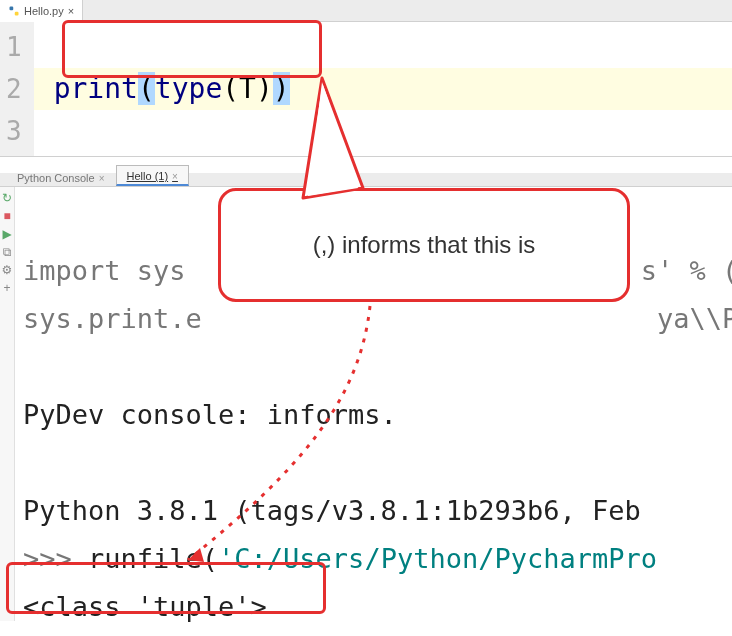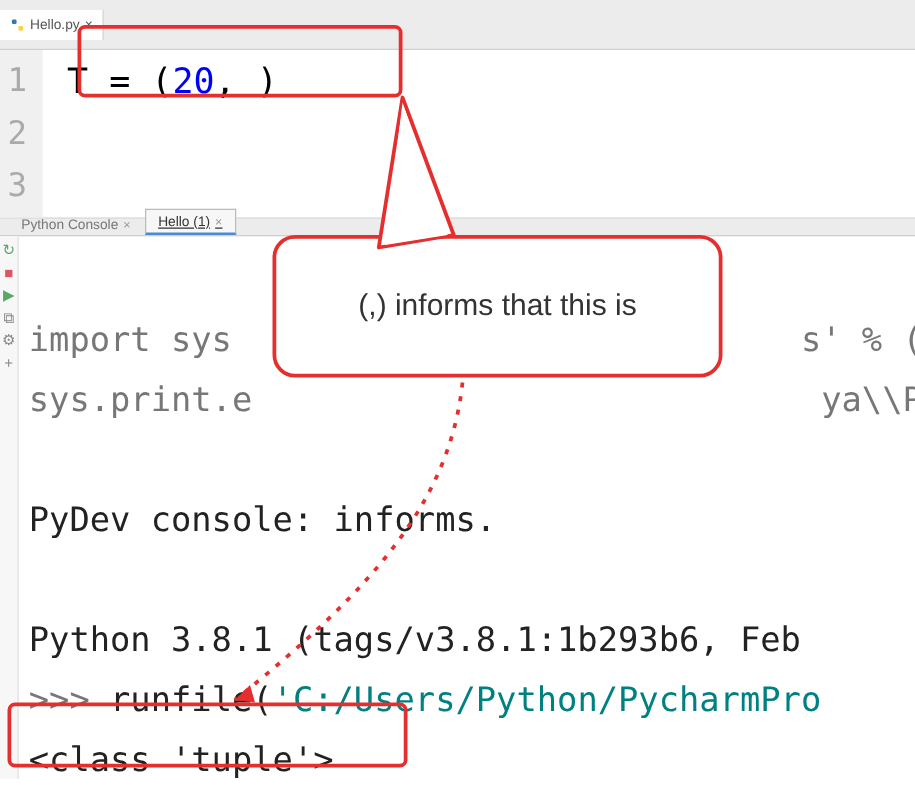--- a/index.html
+++ b/index.html
@@ -9,21 +9,21 @@
   width: 732px;
   height: 636px;
   overflow: hidden;
   position: relative;
 }
 .editor-tab-bar {
   display: flex;
   align-items: center;
   background: #ececec;
   border-bottom: 1px solid #d0d0d0;
-  height: 40px;
+  height: 22px;
 }
 .editor-tab {
   display: flex;
   align-items: center;
   gap: 4px;
   padding: 0 8px;
   height: 24px;
   background: #fff;
   border-right: 1px solid #d0d0d0;
   font-size: 11px;
@@ -73,20 +73,21 @@
 .tok-builtin { color: #000080; }
 
 .console-tab-bar {
   display: flex;
   align-items: flex-end;
   background: #ececec;
   height: 14px;
   border-bottom: 1px solid #d0d0d0;
   padding-left: 6px;
   gap: 0;
+  margin-top: 16px;
 }
 .console-tab {
   font-size: 11px;
   color: #777;
   padding: 4px 10px 2px;
   border: 1px solid transparent;
   border-bottom: none;
   display: flex;
   align-items: center;
   gap: 4px;
@@ -184,22 +185,22 @@
   </div>
 </div>
 
 <div class="editor-area">
   <div class="gutter">
     <div class="gutter-line">1</div>
     <div class="gutter-line">2</div>
     <div class="gutter-line">3</div>
   </div>
   <div class="code-col">
-    <div class="code-line"><span>T = (</span><span class="tok-num">20</span><span>, )</span></div>
     <div class="code-line"></div>
+    <div class="code-line hl-line"><span class="tok-builtin">print</span><span class="tok-paren-hl">(</span><span class="tok-builtin">type</span><span>(</span><span>T</span><span>)</span><span class="tok-paren-hl">)</span></div>
   </div>
 </div>
 
 <div class="console-tab-bar">
   <div class="console-tab">
     <span>Python Console</span>
     <span class="close-x">×</span>
   </div>
   <div class="console-tab active">
     <span>Hello (1)</span>
@@ -223,21 +224,21 @@
 <span>PyDev console: informs.</span>
 
 <span>Python 3.8.1 (tags/v3.8.1:1b293b6, Feb </span>
 <span class="out-prompt">&gt;&gt;&gt; </span><span>runfile(</span><span class="out-path">'C:/Users/Python/PycharmPro</span>
 <span>&lt;class 'tuple'&gt;</span></div>
 </div>
 
 <div class="anno-box" style="left:62px; top:20px; width:260px; height:58px;"></div>
 <div class="anno-box" style="left:6px; top:562px; width:320px; height:52px;"></div>
 
-<div class="callout" style="left:218px; top:188px; width:360px; height:114px;">
+<div class="callout" style="left:218px; top:188px; width:412px; height:114px;">
   <div>
     <div>(,) informs that this is</div>
   </div>
 </div>
 
 <svg class="line-svg">
 
   <polygon points="322,78 363,188 303,198" fill="#fff" stroke="#e52f2f" stroke-width="3" stroke-linejoin="round"></polygon>
   <polygon points="322,82 358,188 308,196" fill="#fff"></polygon>
 

